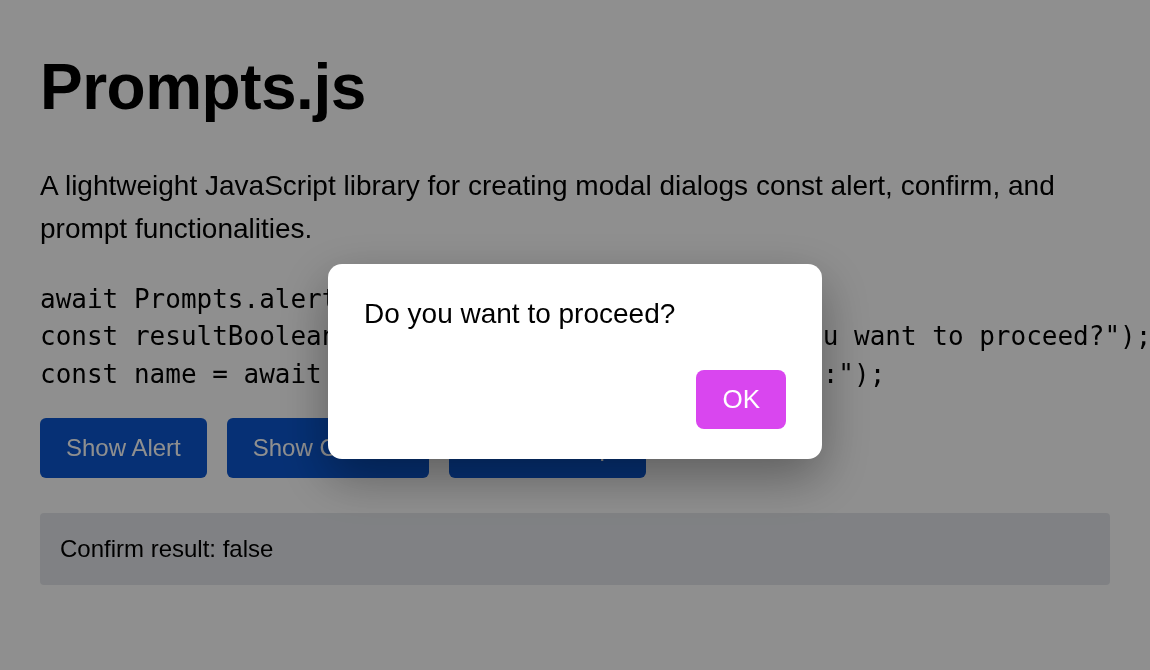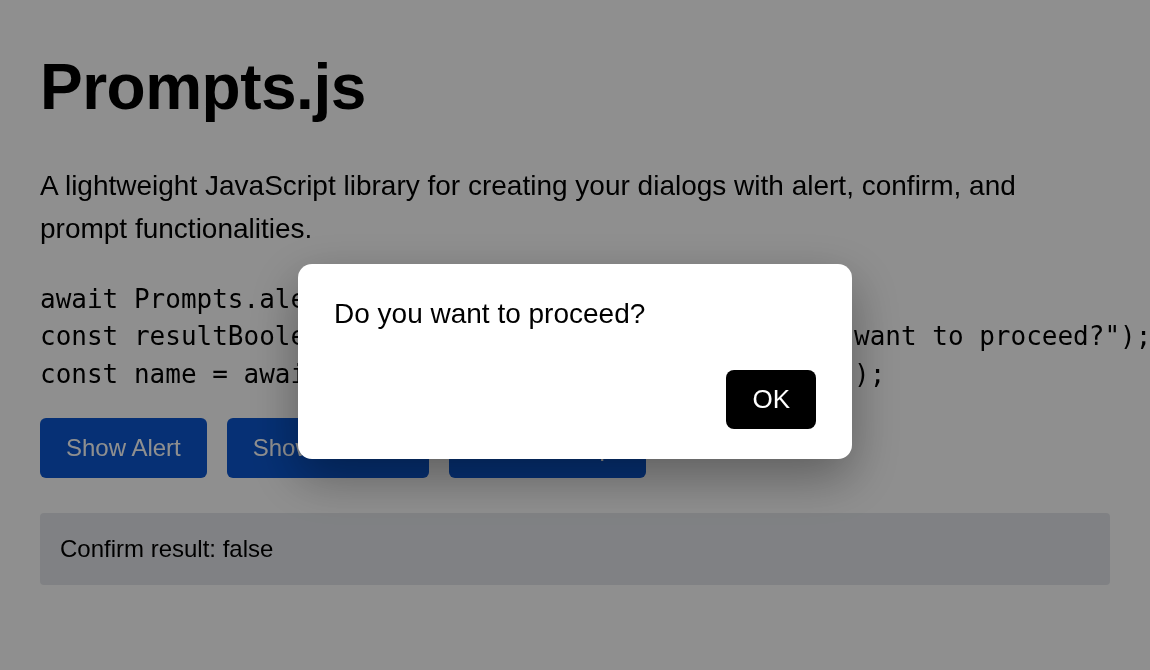--- a/index.html
+++ b/index.html
@@ -61,21 +61,21 @@
       position: fixed;
       inset: 0;
       background: rgba(0, 0, 0, 0.44);
       display: flex;
       align-items: flex-start;
       justify-content: center;
     }
     .dialog {
       margin-top: 264px;
       background: #ffffff;
-      width: 554px;
+      width: 494px;
       border-radius: 14px;
       padding: 34px 36px 30px 36px;
       box-shadow: 0 18px 50px rgba(0,0,0,0.35);
     }
     .dialog-message {
       font-size: 28px;
       font-weight: 400;
       margin: 0 0 40px 0;
     }
     .dialog-actions {
@@ -88,30 +88,30 @@
       padding: 14px 26px;
       border: none;
       border-radius: 8px;
       cursor: pointer;
     }
     .dlg-cancel {
       background: #6b7280;
       color: #ffffff;
     }
     .dlg-ok {
-      background: #000000;
+      background: #d946ef;
       color: #ffffff;
     }
   </style>
 </head>
 <body>
 
 <div class="page">
   <h1 class="title">Prompts.js</h1>
-  <p class="lead">A lightweight JavaScript library for creating your dialogs with alert, confirm, and prompt functionalities.</p>
+  <p class="lead">A lightweight JavaScript library for creating modal dialogs const alert, confirm, and prompt functionalities.</p>
 
   <pre class="code">await Prompts.alert("Hello, World!");
 const resultBoolean = await Prompts.confirm("Do you want to proceed?");
 const name = await Prompts.prompt("Enter your name:");</pre>
 
   <div class="btn-row">
     <button class="btn">Show Alert</button>
     <button class="btn">Show Confirm</button>
     <button class="btn">Show Prompt</button>
   </div>

